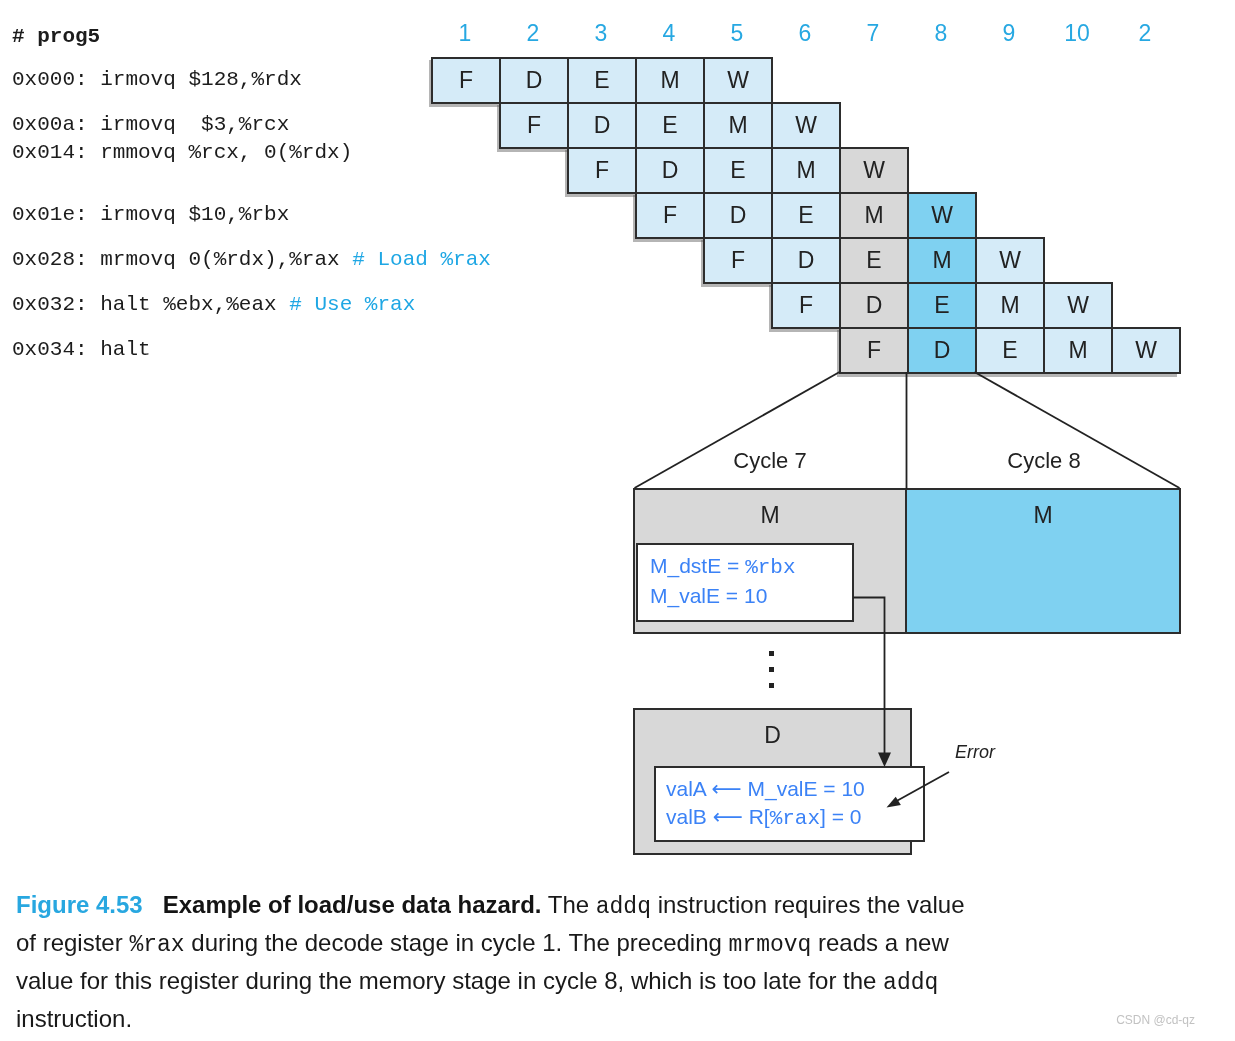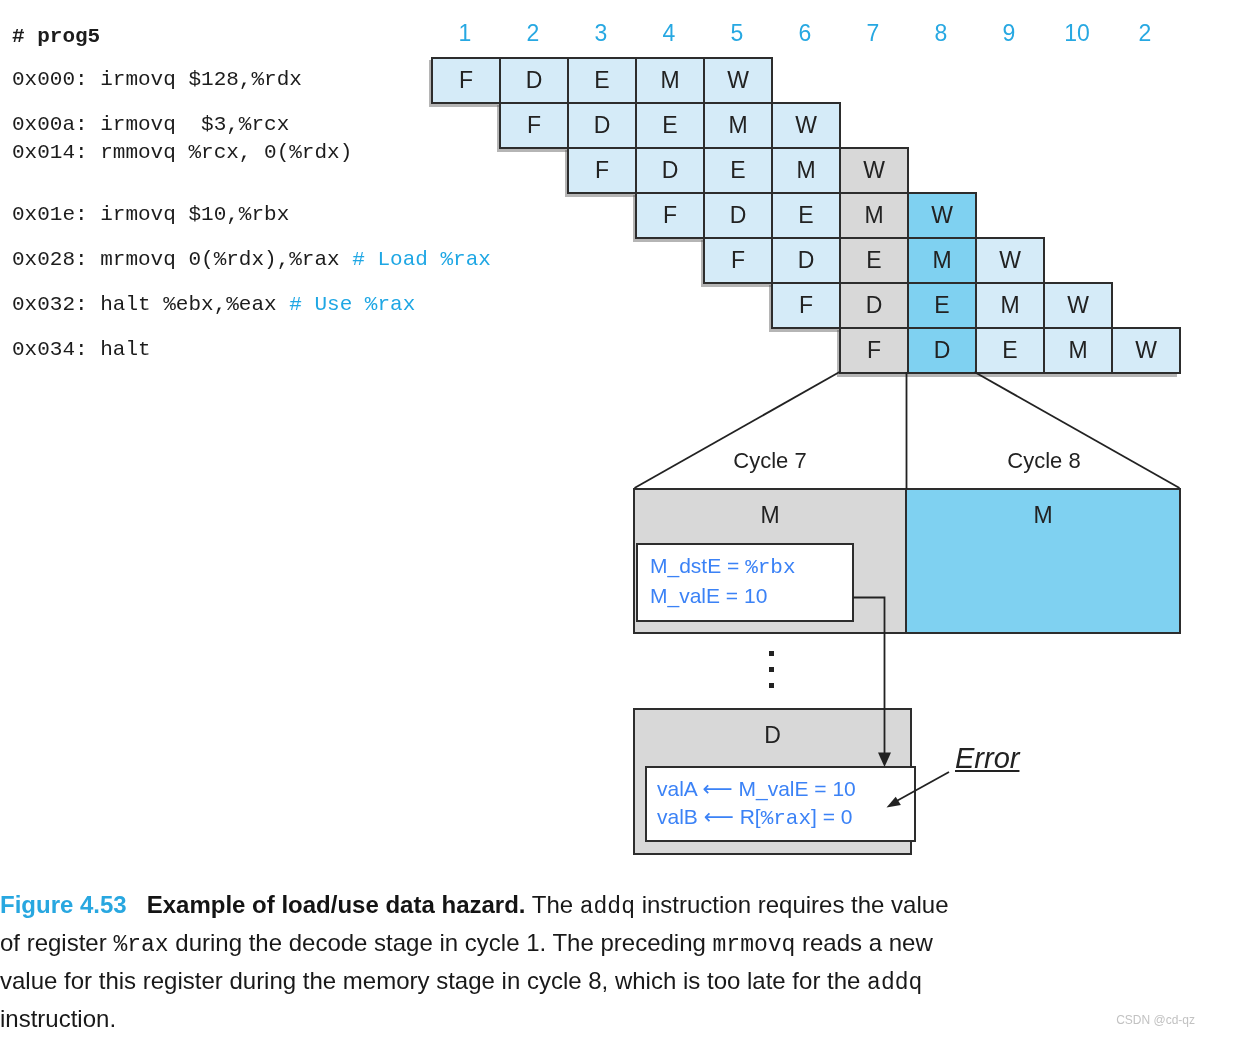--- a/index.html
+++ b/index.html
@@ -21,25 +21,25 @@
   
   .bigbox{position:absolute;box-sizing:border-box;border:2px solid #2d2d2d;}
   .box-gray{background:#d8d8d8;}
   .box-blue{background:#7fd1f1;}
   .boxheader{position:absolute;left:0;right:0;top:12px;text-align:center;font-size:23px;color:#222;}
   .whitebox{position:absolute;box-sizing:border-box;border:2px solid #2d2d2d;background:#ffffff;
             font-size:21px;color:#3b82f6;line-height:28px;padding:7px 0 0 12px;white-space:pre;}
   .whitebox .mono{font-family:"Liberation Mono","DejaVu Sans Mono",monospace;font-size:21px;}
   .whitebox .arr{font-family:"DejaVu Sans",sans-serif;}
   .cyclabel{position:absolute;width:200px;text-align:center;font-size:22px;color:#222;top:448px;}
-  .errlabel{position:absolute;font-size:29px;font-style:italic;color:#222;text-decoration:underline;}
+  .errlabel{position:absolute;font-size:18px;font-style:italic;color:#222;}
   .dot{position:absolute;width:5px;height:5px;background:#222;}
   svg.overlay{position:absolute;left:0;top:0;z-index:6;pointer-events:none;}
   
-  .capline{position:absolute;left:0;font-size:24px;color:#191919;white-space:pre;line-height:30px;}
+  .capline{position:absolute;left:16px;font-size:24px;color:#191919;white-space:pre;line-height:30px;}
   .capline .fig{color:#28a7e0;font-weight:bold;}
   .capline .bold{font-weight:bold;color:#141414;}
   .capline .cmono{font-family:"Liberation Mono","DejaVu Sans Mono",monospace;font-size:23px;}
   .watermark{position:absolute;right:9px;top:1013px;font-size:12px;color:#c2c2c2;}
 </style>
 </head>
 <body>
 
 <div class="canvas">
 
@@ -125,21 +125,21 @@
   <div class="bigbox box-blue" style="left:905px;top:488px;width:276px;height:146px;">
     <div class="boxheader">M</div>
   </div>
 
   <div class="dot" style="left:769px;top:651px;"></div>
   <div class="dot" style="left:769px;top:667px;"></div>
   <div class="dot" style="left:769px;top:683px;"></div>
 
   <div class="bigbox box-gray" style="left:633px;top:708px;width:279px;height:147px;">
     <div class="boxheader">D</div>
-    <div class="whitebox" style="left:10px;top:56px;width:271px;height:76px;line-height:27px;padding-top:7px;padding-left:10px;"><span>valA </span><span class="arr">⟵</span><span> M_valE = 10</span><br><span>valB </span><span class="arr">⟵</span><span> R[</span><span class="mono">%rax</span><span>] = 0</span></div>
+    <div class="whitebox" style="left:19px;top:56px;width:271px;height:76px;line-height:27px;padding-top:7px;padding-left:10px;"><span>valA </span><span class="arr">⟵</span><span> M_valE = 10</span><br><span>valB </span><span class="arr">⟵</span><span> R[</span><span class="mono">%rax</span><span>] = 0</span></div>
   </div>
 
   <div class="errlabel" style="left:955px;top:742px;">Error</div>
 
   <svg class="overlay" width="1235" height="1041" viewBox="0 0 1235 1041">
     <g stroke="#222222" stroke-width="1.8" fill="none">
       <path d="M839.5,372 L634.5,488"></path>
       <path d="M906.5,372 L906.5,489"></path>
       <path d="M974.5,372 L1179.5,488"></path>
       <path d="M853,597.5 L884.5,597.5 L884.5,756"></path>

